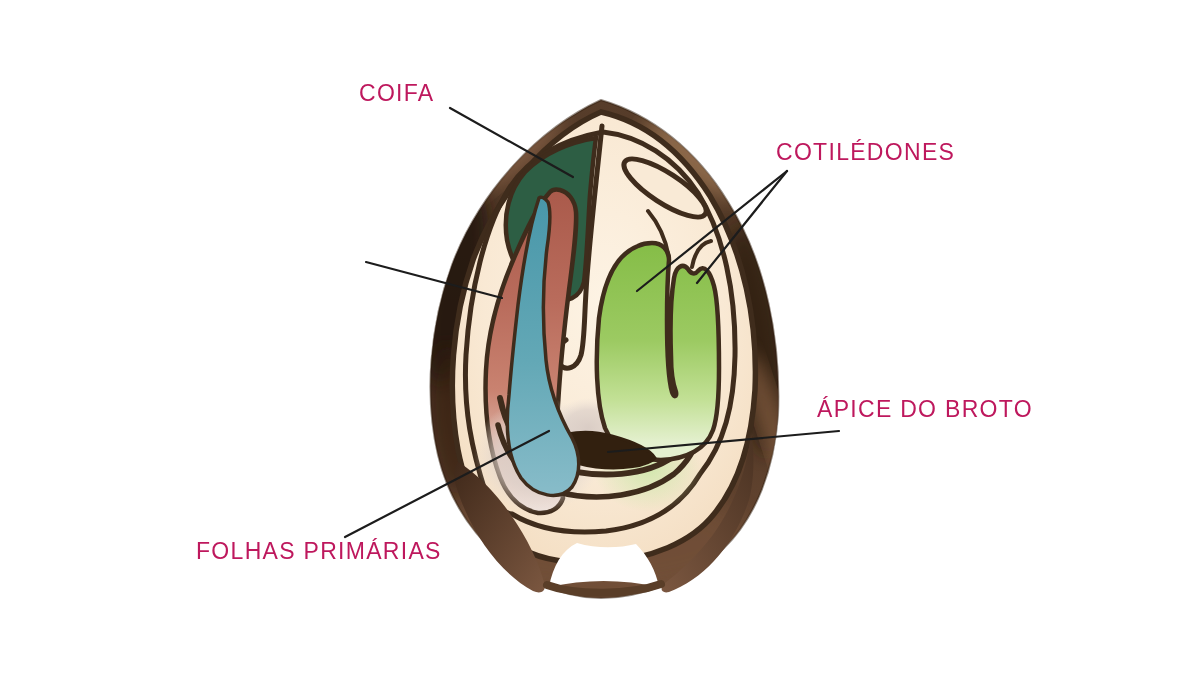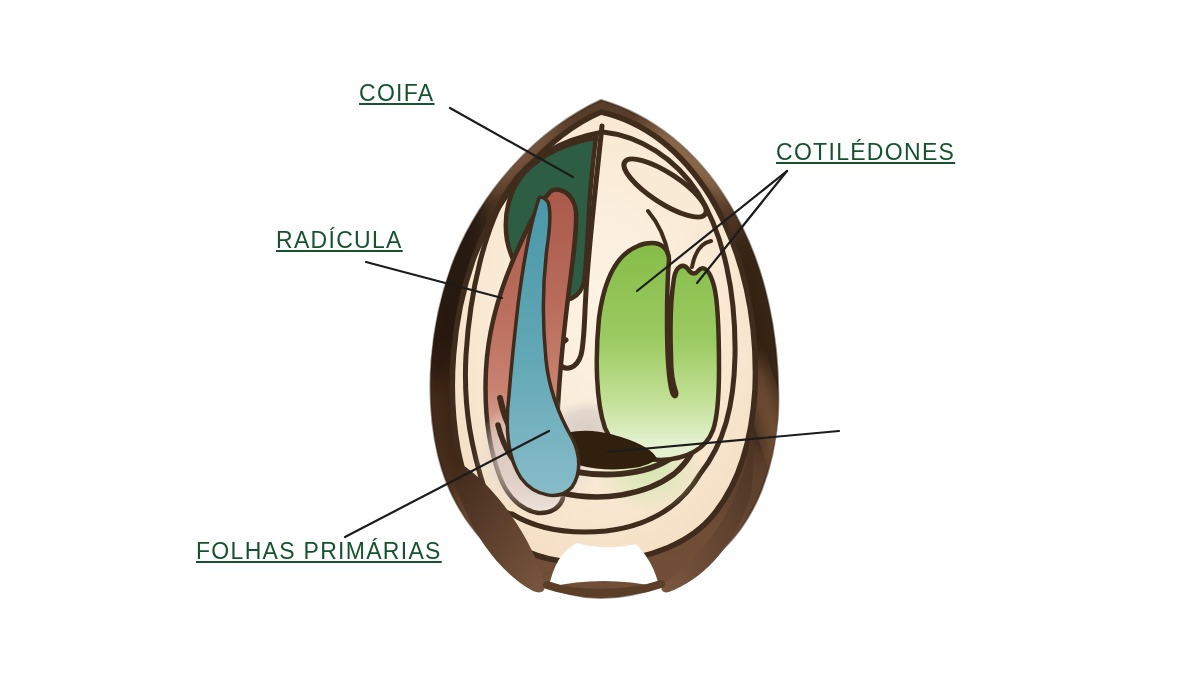--- a/index.html
+++ b/index.html
@@ -1,20 +1,20 @@
 <!DOCTYPE html>
 <html><head>
 <meta charset="utf-8">
 <style>
   html,body{margin:0;padding:0;background:#ffffff;}
   .stage{position:relative;width:1200px;height:679px;background:#ffffff;overflow:hidden;
          font-family:"Liberation Sans", sans-serif;}
   .stage svg{position:absolute;left:0;top:0;}
   .lbl{position:absolute;font-size:23px;font-weight:500;letter-spacing:1.3px;
-       color:#14532d;white-space:nowrap;line-height:26px;text-decoration:underline;}
+       color:#be185d;white-space:nowrap;line-height:26px;}
   .lbl-coifa{left:359px;top:80px;}
   .lbl-radicula{left:276px;top:227px;}
   .lbl-cotiledones{left:758px;top:139px;margin-left:18px;}
   .lbl-apice{left:817px;top:396px;}
   .lbl-folhas{left:196px;top:538px;}
 </style>
 </head>
 <body>
 
 <div class="stage">
@@ -166,16 +166,16 @@
       <line x1="450" y1="108" x2="573" y2="177" stroke="#1c1c1c"></line>
       <line x1="366" y1="262" x2="502" y2="298"></line>
       <line x1="787" y1="171" x2="637" y2="291"></line>
       <line x1="787" y1="171" x2="697" y2="283"></line>
       <line x1="839" y1="431" x2="608" y2="452"></line>
       <line x1="345" y1="537" x2="549" y2="431"></line>
     </g>
   </svg>
 
   <div class="lbl lbl-coifa">COIFA</div>
-  <div class="lbl lbl-radicula">RADÍCULA</div>
   <div class="lbl lbl-cotiledones">COTILÉDONES</div>
+  <div class="lbl lbl-apice">ÁPICE DO BROTO</div>
   <div class="lbl lbl-folhas">FOLHAS PRIMÁRIAS</div>
 </div>
 
 </body></html>

